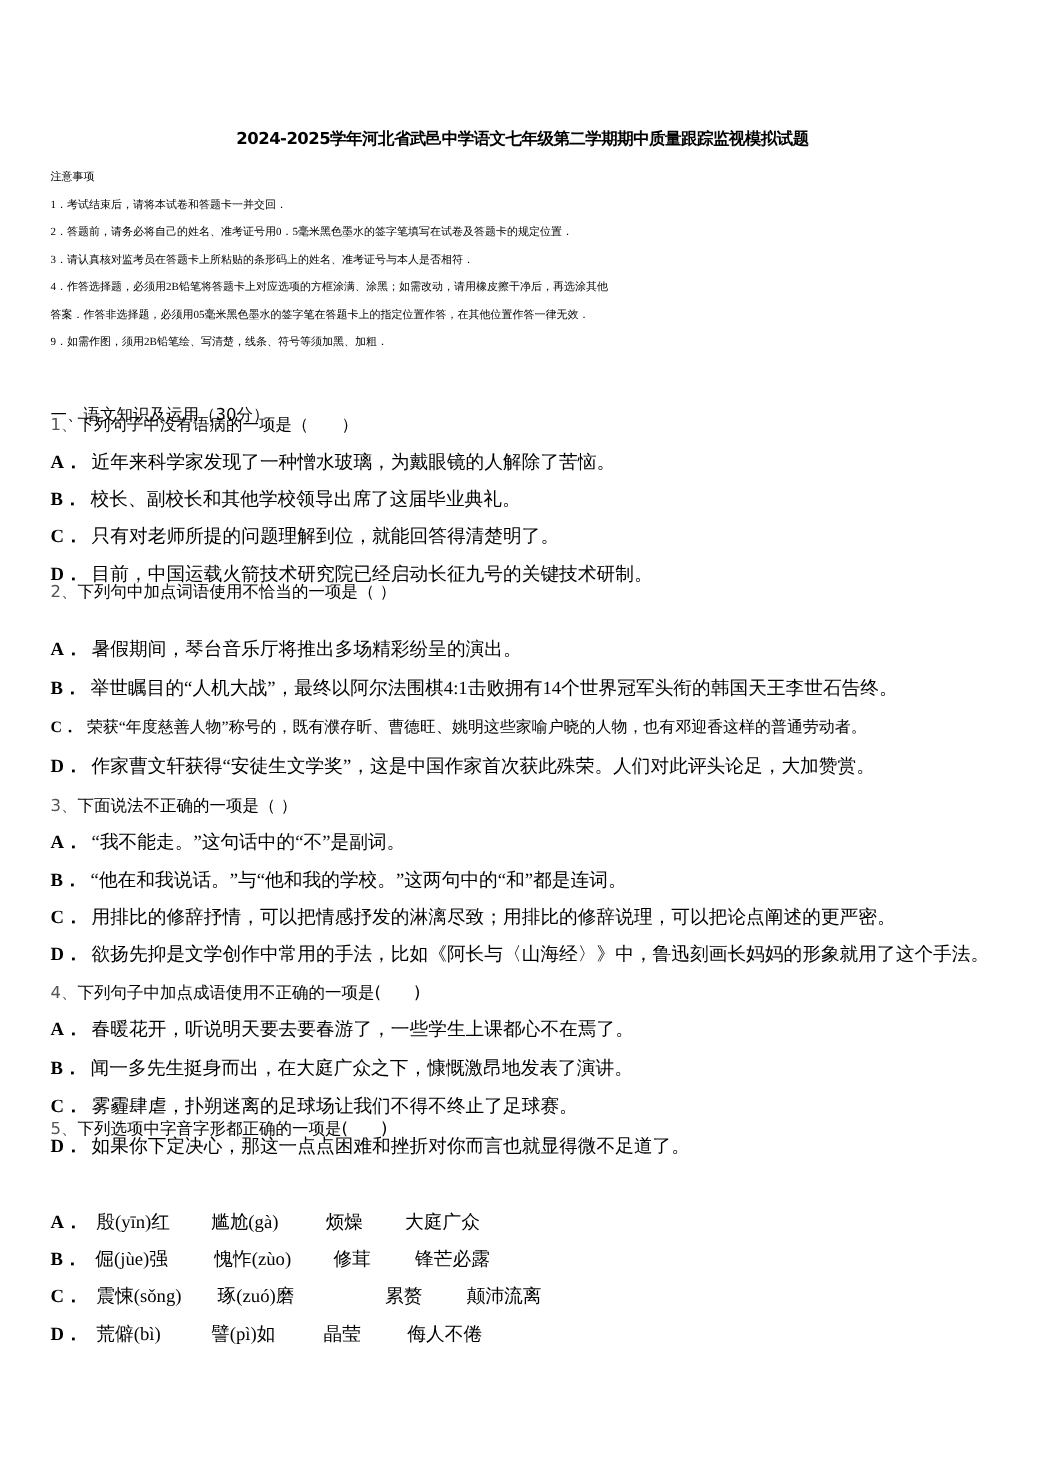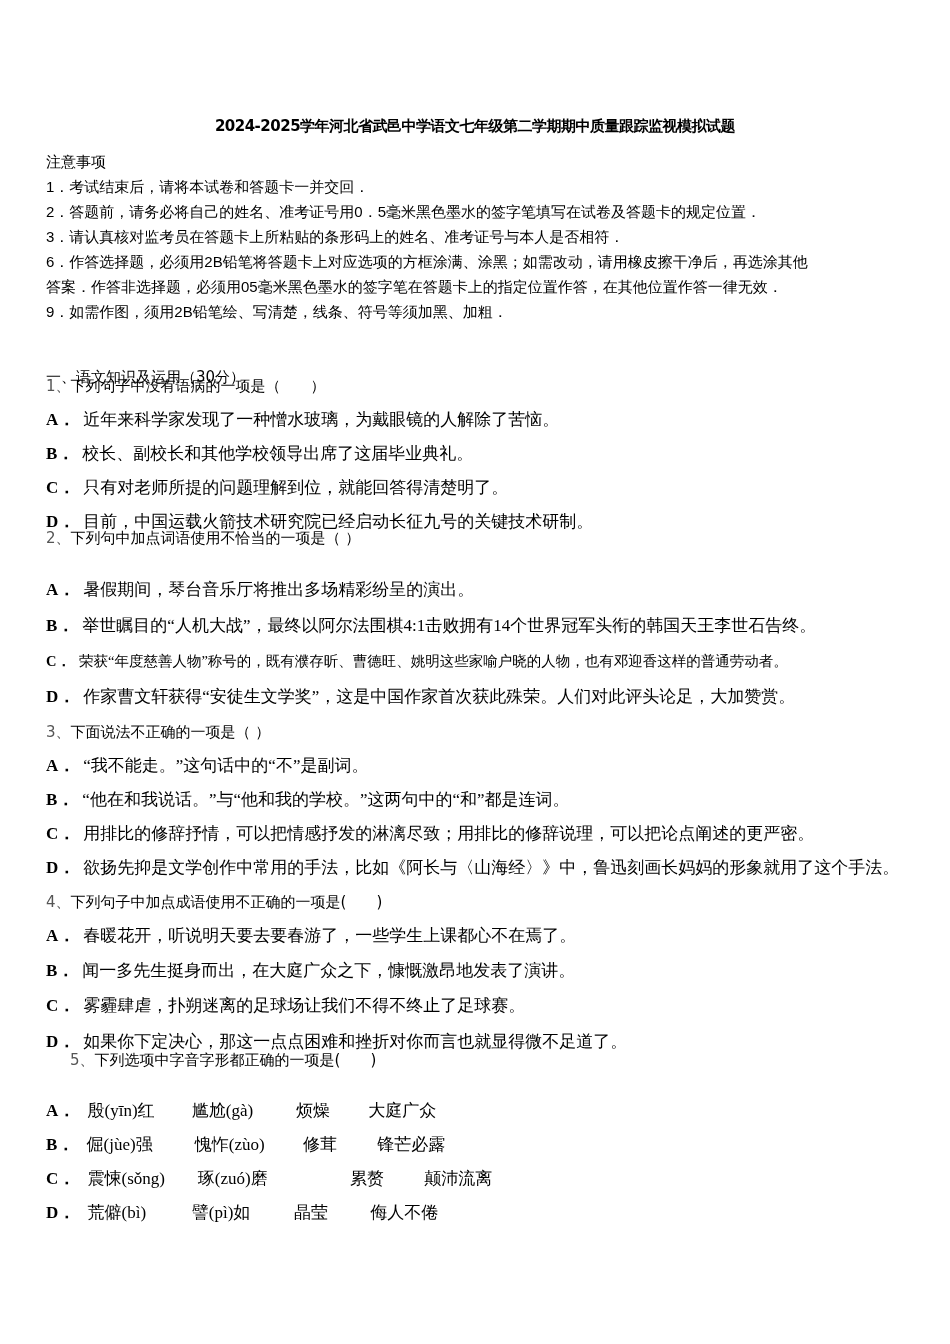--- a/index.html
+++ b/index.html
@@ -1,36 +1,36 @@
 <!DOCTYPE html>
 <html><head>
   <meta charset="utf-8">
   <style>
     html, body { margin: 0; padding: 0; background: #ffffff; }
     body { width: 950px; height: 1344px; position: relative; overflow: hidden; color: #000; }
     .line { position: absolute; left: 46px; white-space: nowrap; font-size: 15px; line-height: 20px; }
     .title { position: absolute; left: 0; width: 950px; top: 112px; text-align: center;
              font-family: "DejaVu Sans", sans-serif; font-weight: bold; font-size: 15px; line-height: 28px; letter-spacing: -0.5px; }
-    .notice { font-family: Liberation Sans, sans-serif; font-size: 15px; }
+    .notice { font-family: Liberation Serif, serif; font-size: 10px; }
     .q-stem { font-family: "DejaVu Sans", sans-serif; font-size: 15px; }
     .q-num { color: #555; }
     .opt { font-family: "Liberation Serif", serif; font-size: 17px; }
     .opt-letter { font-weight: bold; margin-right: 8px; }
     .cell { display: inline-block; }
   </style>
 </head>
 <body>
 
 <div class="title">2024-2025学年河北省武邑中学语文七年级第二学期期中质量跟踪监视模拟试题</div>
 
 <div class="line notice" style="top:152px;">注意事项</div>
 <div class="line notice" style="top:177px;">1．考试结束后，请将本试卷和答题卡一并交回．</div>
 <div class="line notice" style="top:202px;">2．答题前，请务必将自己的姓名、准考证号用0．5毫米黑色墨水的签字笔填写在试卷及答题卡的规定位置．</div>
 <div class="line notice" style="top:227px;">3．请认真核对监考员在答题卡上所粘贴的条形码上的姓名、准考证号与本人是否相符．</div>
-<div class="line notice" style="top:252px;">6．作答选择题，必须用2B铅笔将答题卡上对应选项的方框涂满、涂黑；如需改动，请用橡皮擦干净后，再选涂其他</div>
+<div class="line notice" style="top:252px;">4．作答选择题，必须用2B铅笔将答题卡上对应选项的方框涂满、涂黑；如需改动，请用橡皮擦干净后，再选涂其他</div>
 <div class="line notice" style="top:277px;">答案．作答非选择题，必须用05毫米黑色墨水的签字笔在答题卡上的指定位置作答，在其他位置作答一律无效．</div>
 <div class="line notice" style="top:302px;">9．如需作图，须用2B铅笔绘、写清楚，线条、符号等须加黑、加粗．</div>
 
 <div class="line q-stem" style="top:367px;">一、语文知识及运用（30分）</div>
 
 <div class="line q-stem" style="top:376px;">
   <span class="q-num">1、</span><span>下列句子中没有语病的一项是（　　）</span>
 </div>
 <div class="line opt" style="top:410px;">
   <span class="opt-letter">A．</span><span>近年来科学家发现了一种憎水玻璃，为戴眼镜的人解除了苦恼。</span>
@@ -86,21 +86,21 @@
 <div class="line opt" style="top:961px;">
   <span class="opt-letter">B．</span><span>闻一多先生挺身而出，在大庭广众之下，慷慨激昂地发表了演讲。</span>
 </div>
 <div class="line opt" style="top:996px;">
   <span class="opt-letter">C．</span><span>雾霾肆虐，扑朔迷离的足球场让我们不得不终止了足球赛。</span>
 </div>
 <div class="line opt" style="top:1032px;">
   <span class="opt-letter">D．</span><span>如果你下定决心，那这一点点困难和挫折对你而言也就显得微不足道了。</span>
 </div>
 
-<div class="line q-stem" style="top:1050px;margin-left:24px;">
+<div class="line q-stem" style="top:1016px;">
   <span class="q-num">5、</span><span>下列选项中字音字形都正确的一项是(　　)</span>
 </div>
 <div class="line opt" style="top:1101px;">
   <span class="opt-letter">A．</span>
   <span class="cell" style="width:100px;">殷(yīn)红</span>
   <span class="cell" style="width:100px;">尴尬(gà)</span>
   <span class="cell" style="width:68px;">烦燥</span>
   <span class="cell">大庭广众</span>
 </div>
 <div class="line opt" style="top:1135px;">

